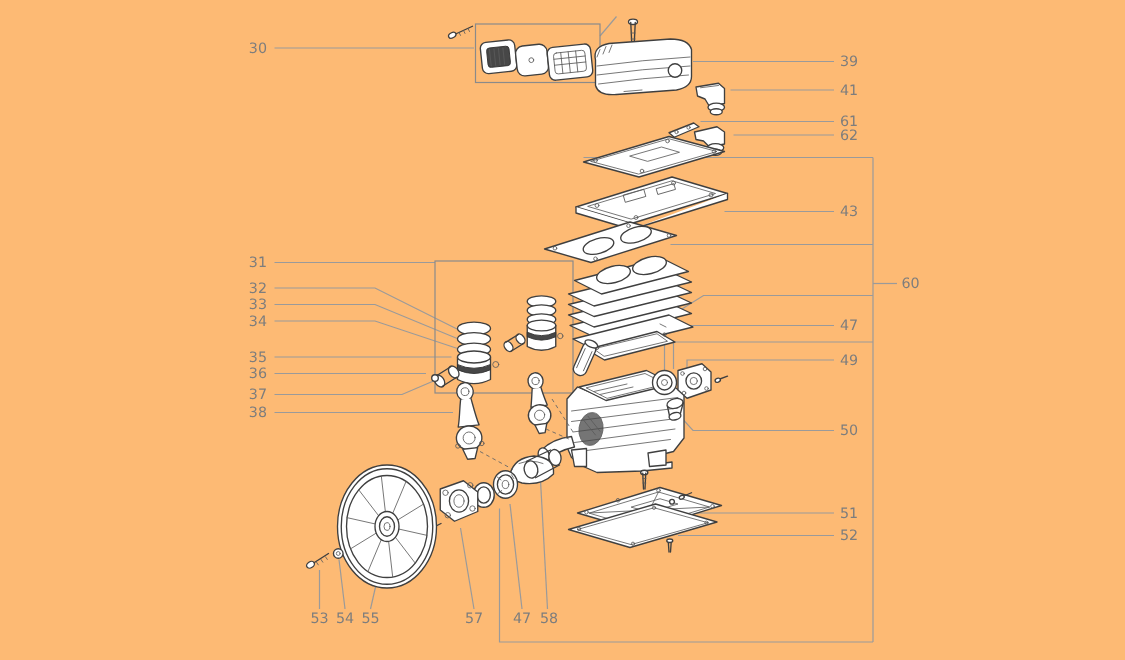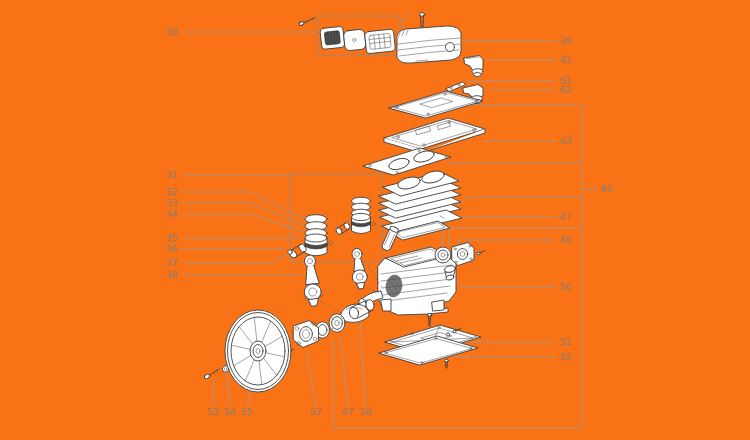--- a/index.html
+++ b/index.html
@@ -1,16 +1,16 @@
 <!DOCTYPE html>
 <html><head>
 <meta charset="utf-8">
 <style>
   html,body{margin:0;padding:0;background:#fff;}
-  .stage{position:relative;width:750px;height:440px;background:#f97316;overflow:hidden;
+  .stage{position:relative;width:750px;height:440px;background:#fdba74;overflow:hidden;
          font-family:"DejaVu Sans","Liberation Sans",sans-serif;}
   svg text{font-family:"DejaVu Sans","Liberation Sans",sans-serif;font-size:9.5px;fill:#7d7d7d;}
   .part{stroke:#3f3f3f;stroke-width:.9;fill:#fff;stroke-linejoin:round;stroke-linecap:round;}
   .fine{stroke:#5a5a5a;stroke-width:.55;fill:none;stroke-linecap:round;}
   .lead{stroke:#9a9a9a;stroke-width:.8;fill:none;}
   .kitbox{stroke:#8a8a8a;stroke-width:.8;fill:none;}
   .dash{stroke:#666;stroke-width:.6;fill:none;stroke-dasharray:2.5 2.2;}
   .dark{fill:#474747;stroke:#333;stroke-width:.6;}
 </style>
 </head>

